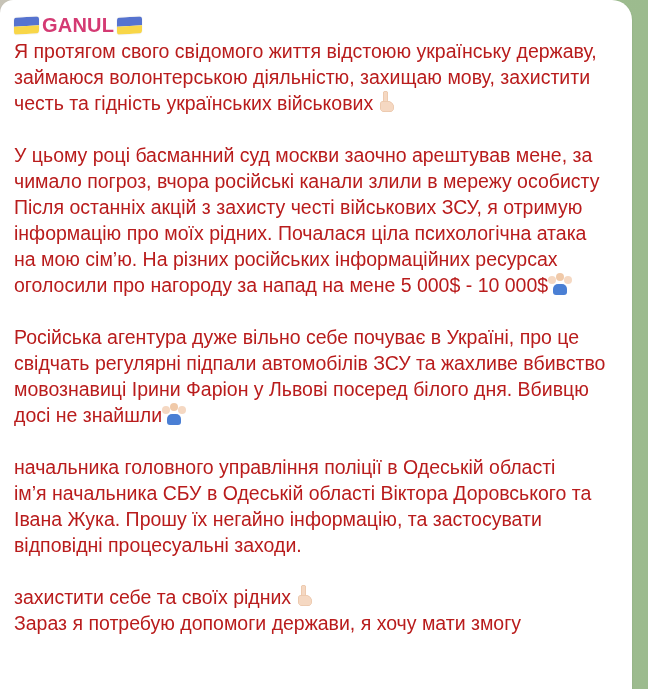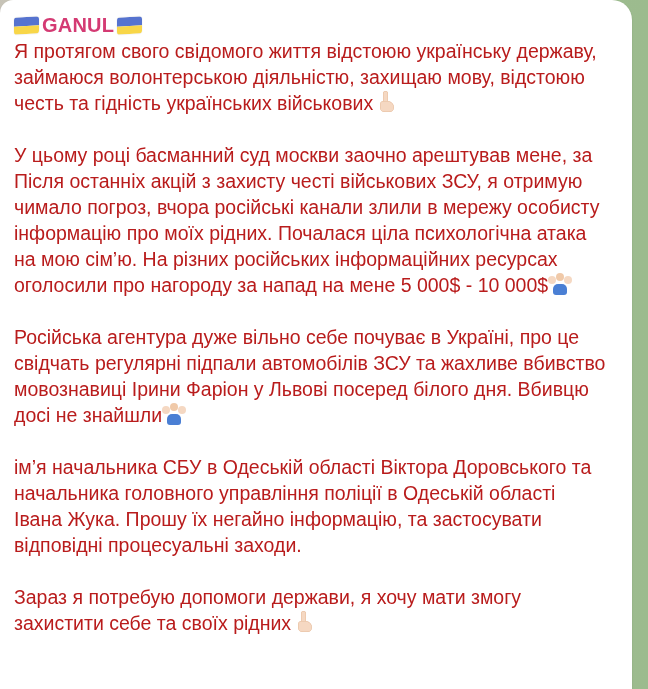--- a/index.html
+++ b/index.html
@@ -92,36 +92,36 @@
         <span class="f-bot"></span>
       </span>
     <span class="channel-name">GANUL</span>
     <span class="flag">
         <span class="f-top"></span>
         <span class="f-bot"></span>
       </span>
   </div>
   <div class="message">
       <div class="line">Я протягом свого свідомого життя відстоюю українську державу,</div>
-      <div class="line">займаюся волонтерською діяльністю, захищаю мову, відстоюю</div>
+      <div class="line">займаюся волонтерською діяльністю, захищаю мову, захистити</div>
       <div class="line">честь та гідність українських військових <span class="emj emoji-point"></span></div>
       <div class="line blank"></div>
       <div class="line">У цьому році басманний суд москви заочно арештував мене, за</div>
+      <div class="line">чимало погроз, вчора російські канали злили в мережу особисту</div>
       <div class="line">Після останніх акцій з захисту честі військових ЗСУ, я отримую</div>
-      <div class="line">чимало погроз, вчора російські канали злили в мережу особисту</div>
       <div class="line">інформацію про моїх рідних. Почалася ціла психологічна атака</div>
       <div class="line">на мою сім’ю. На різних російських інформаційних ресурсах</div>
       <div class="line">оголосили про нагороду за напад на мене 5 000$ - 10 000$<span class="emj emoji-shrug"></span></div>
       <div class="line blank"></div>
       <div class="line">Російська агентура дуже вільно себе почуває в Україні, про це</div>
       <div class="line">свідчать регулярні підпали автомобілів ЗСУ та жахливе вбивство</div>
       <div class="line">мовознавиці Ірини Фаріон у Львові посеред білого дня. Вбивцю</div>
       <div class="line">досі не знайшли<span class="emj emoji-shrug"></span></div>
       <div class="line blank"></div>
+      <div class="line">начальника головного управління поліції в Одеській області</div>
       <div class="line">ім’я начальника СБУ в Одеській області Віктора Доровського та</div>
-      <div class="line">начальника головного управління поліції в Одеській області</div>
       <div class="line">Івана Жука. Прошу їх негайно інформацію, та застосувати</div>
       <div class="line">відповідні процесуальні заходи.</div>
       <div class="line blank"></div>
+      <div class="line">захистити себе та своїх рідних <span class="emj emoji-point"></span></div>
       <div class="line">Зараз я потребую допомоги держави, я хочу мати змогу</div>
-      <div class="line">захистити себе та своїх рідних <span class="emj emoji-point"></span></div>
     </div>
 </div>
 
 </body></html>

